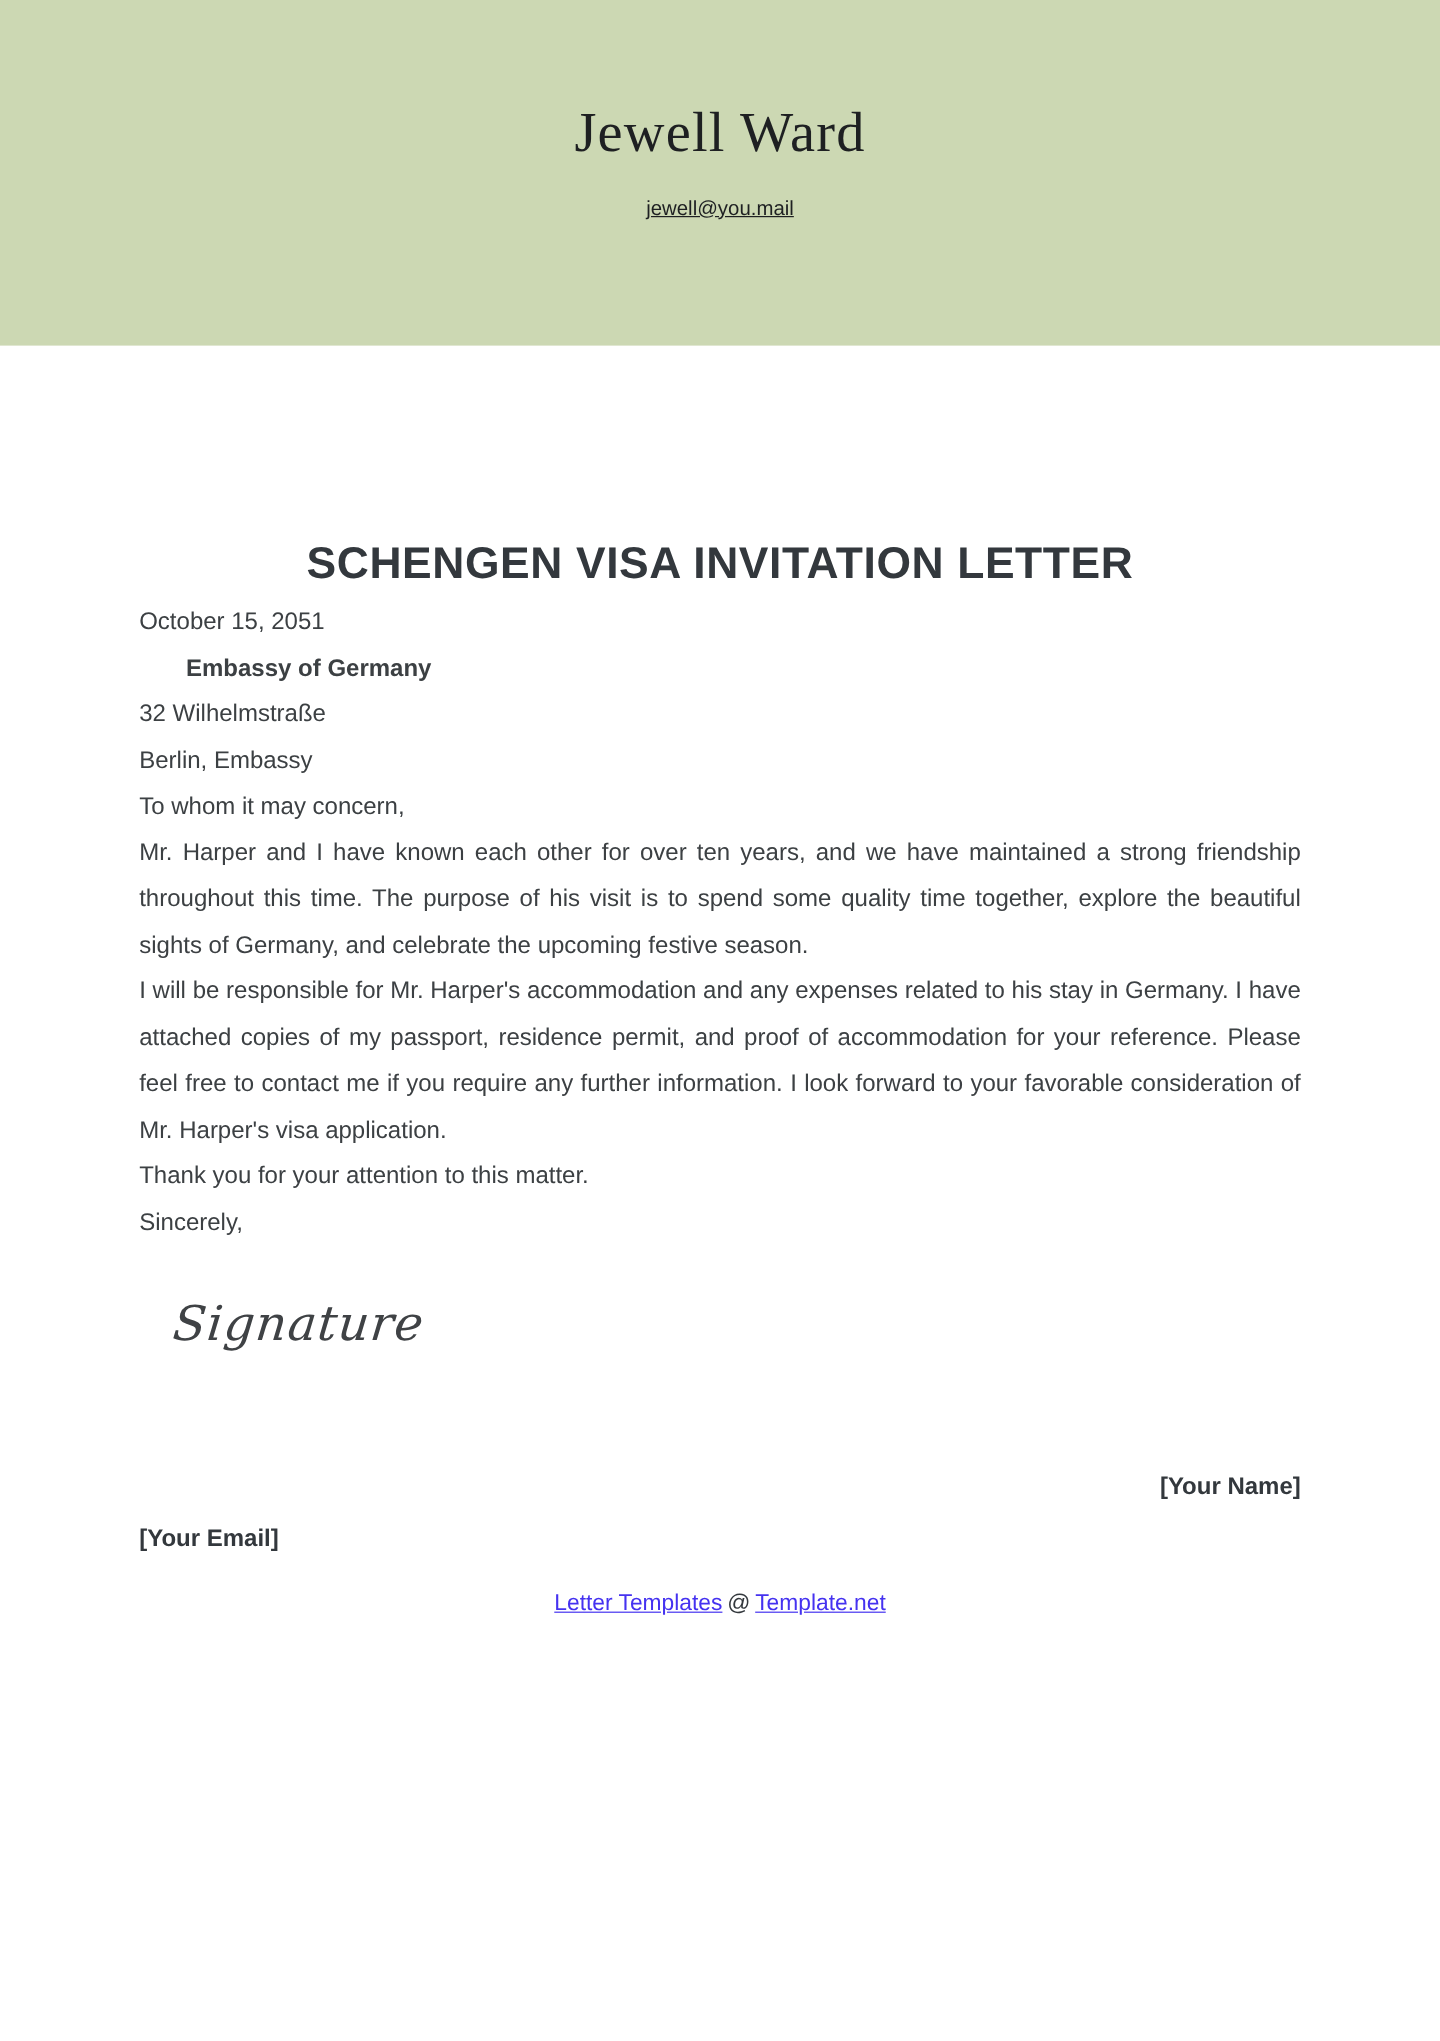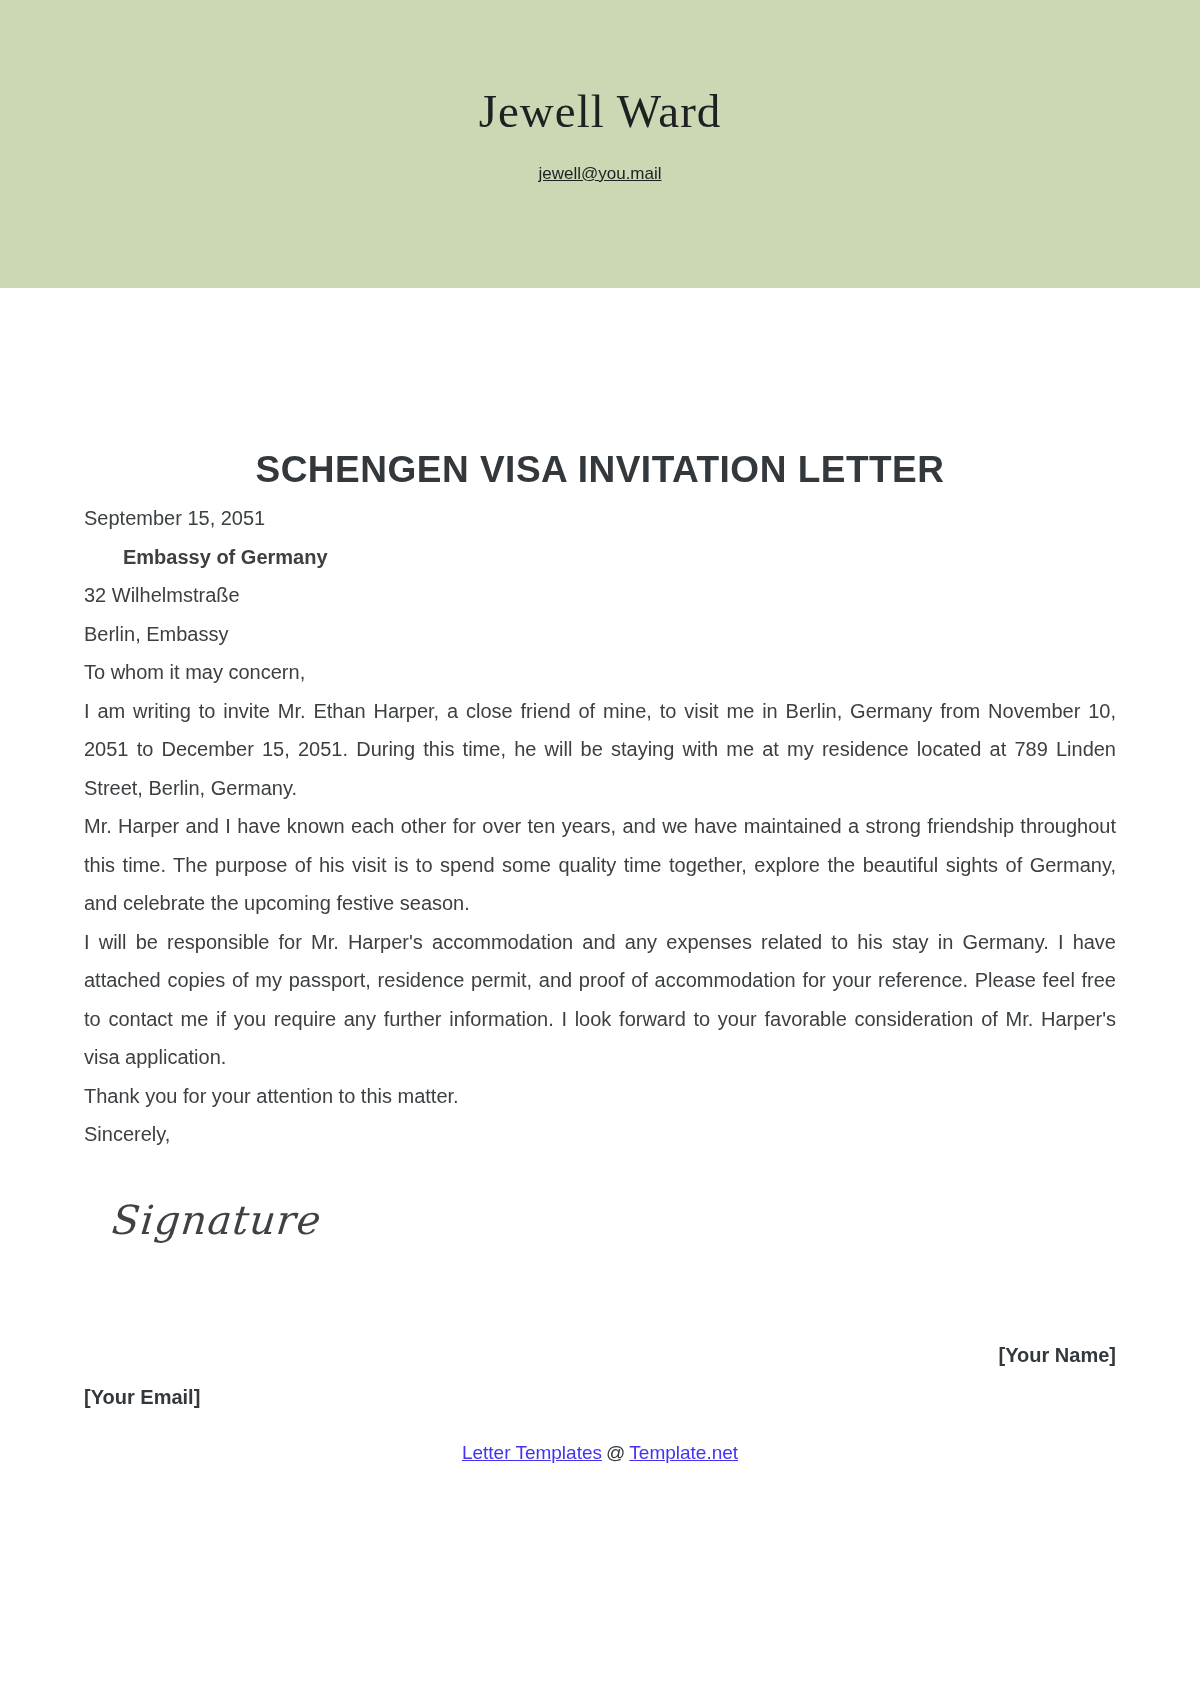--- a/index.html
+++ b/index.html
@@ -35,21 +35,21 @@
     letter-spacing: 1px;
   }
   .sender-email {
     margin-top: 26px;
     font-size: 17px;
     color: #1e2022;
     text-decoration: underline;
   }
   
   .content {
-    padding: 0 84px;
+    padding: 0 116px;
     color: #3c4043;
   }
   .title {
     margin-top: 160px;
     text-align: center;
     font-size: 37px;
     line-height: 44px;
     font-weight: 700;
     color: #33383d;
     letter-spacing: 0.5px;
@@ -105,29 +105,28 @@
 <div class="page">
 
   <header class="band">
     <div class="sender-name">Jewell Ward</div>
     <div class="sender-email">jewell@you.mail</div>
   </header>
 
   <main class="content">
     <h1 class="title">SCHENGEN VISA INVITATION LETTER</h1>
 
-    <p class="line first-line">September 15, 2051</p>
+    <p class="line first-line">October 15, 2051</p>
 
     <p class="line bold">Embassy of Germany</p>
     <p class="line">32 Wilhelmstraße</p>
     <p class="line">Berlin, Embassy</p>
 
     <p class="line">To whom it may concern,</p>
 
-    <p class="para">I am writing to invite Mr. Ethan Harper, a close friend of mine, to visit me in Berlin, Germany from November 10, 2051 to December 15, 2051. During this time, he will be staying with me at my residence located at 789 Linden Street, Berlin, Germany.</p>
     <p class="para">Mr. Harper and I have known each other for over ten years, and we have maintained a strong friendship throughout this time. The purpose of his visit is to spend some quality time together, explore the beautiful sights of Germany, and celebrate the upcoming festive season.</p>
     <p class="para">I will be responsible for Mr. Harper's accommodation and any expenses related to his stay in Germany. I have attached copies of my passport, residence permit, and proof of accommodation for your reference. Please feel free to contact me if you require any further information. I look forward to your favorable consideration of Mr. Harper's visa application.</p>
 
     <p class="line">Thank you for your attention to this matter.</p>
     <p class="line">Sincerely,</p>
 
     <div class="signature">Signature</div>
 
     <p class="placeholder-name">[Your Name]</p>
     <p class="placeholder-email">[Your Email]</p>

